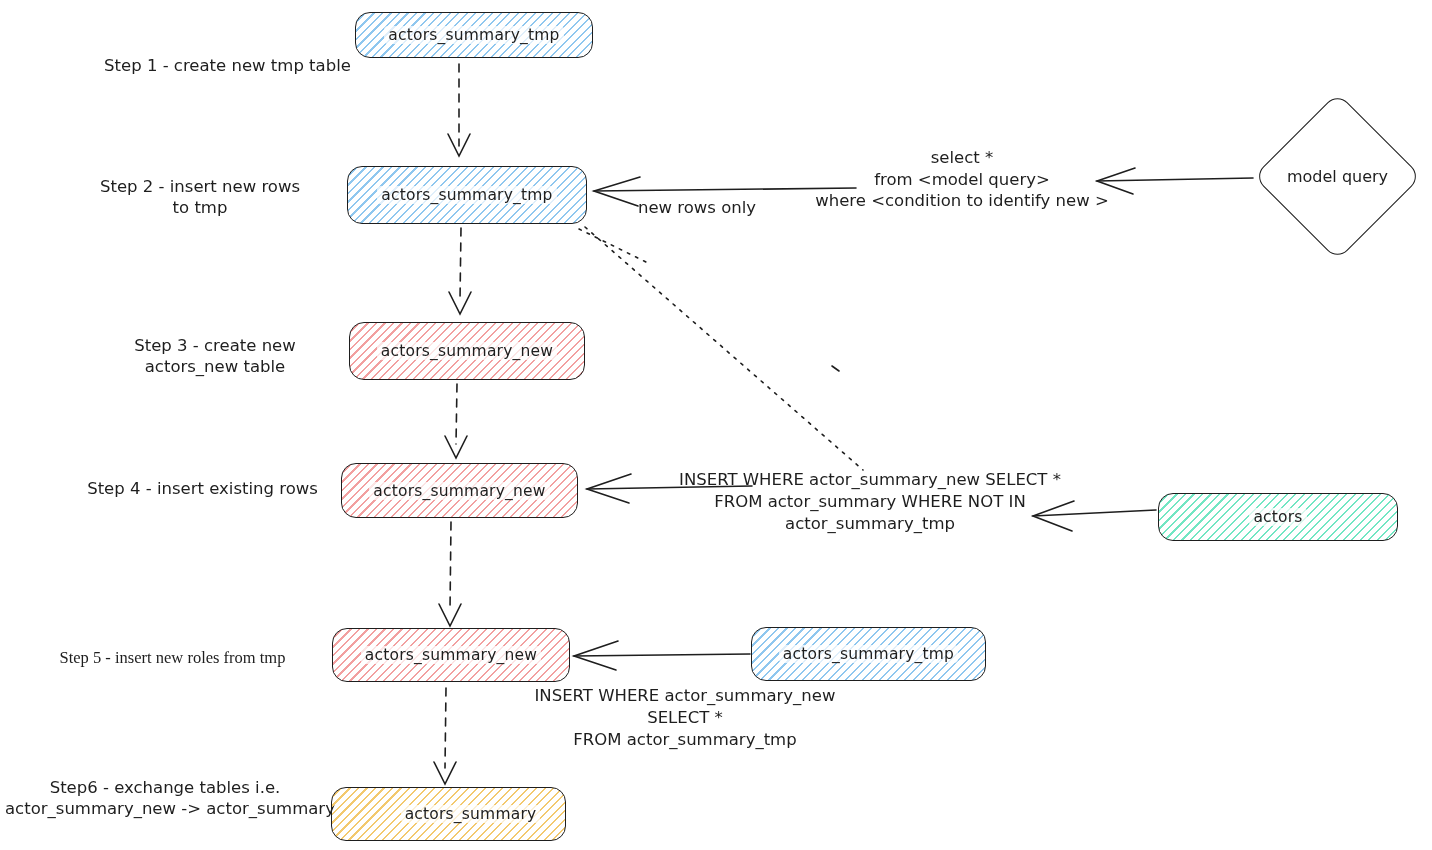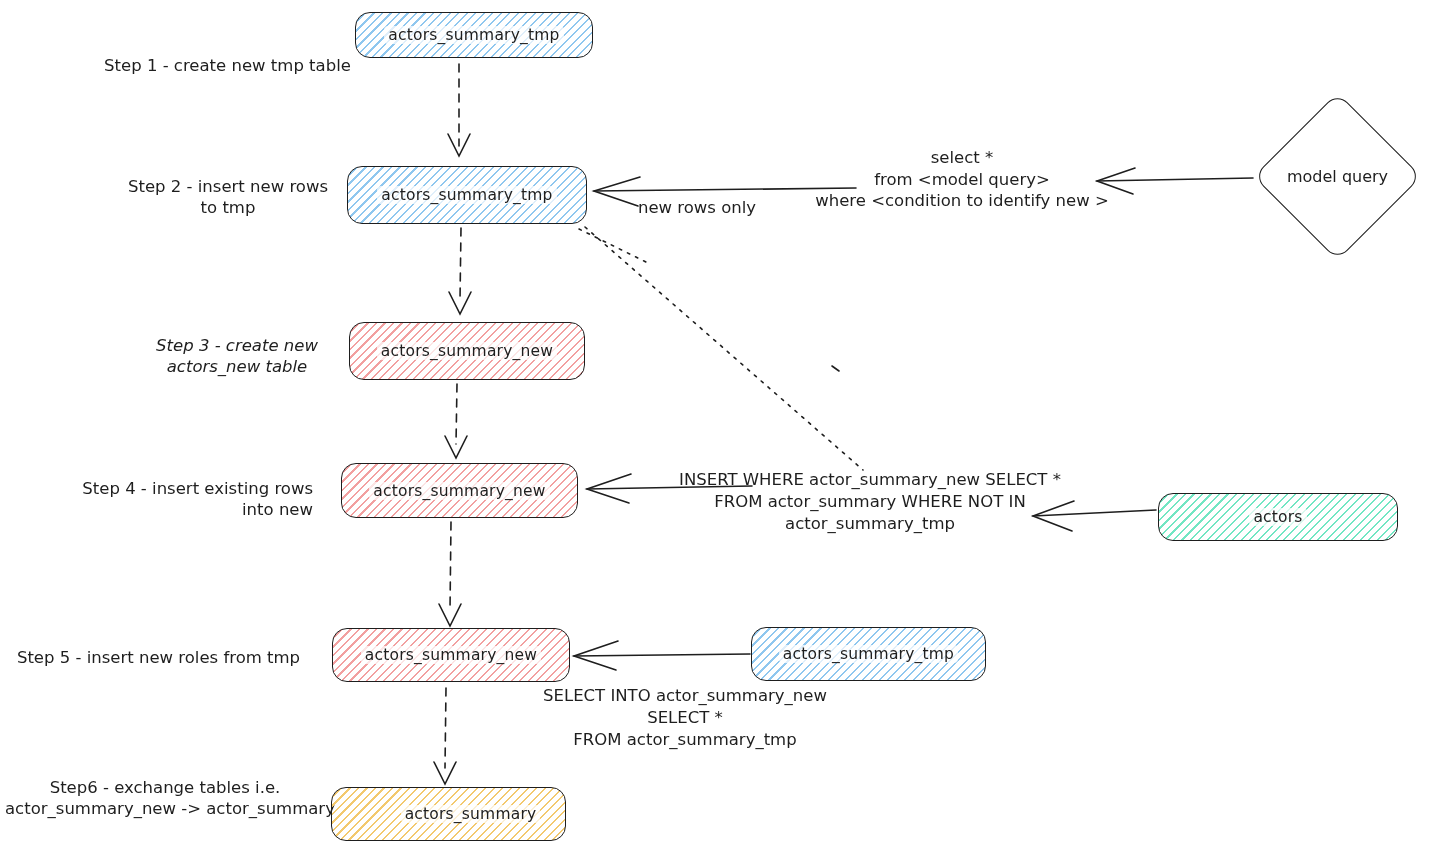--- a/index.html
+++ b/index.html
@@ -61,33 +61,32 @@
     <polyline points="618,641 574,656 616,670"></polyline>
 
     <path d="M585,227 L863,470" stroke-dasharray="2.5 6.5"></path>
     <path d="M579,229 L646,262" stroke-dasharray="2.5 6.5"></path>
     <path d="M832,366 L839,371"></path>
   </svg>
 
   <div class="step-label" style="left:95px;top:31px;width:265px;margin-top:24px;">
     <div>Step 1 - create new tmp table</div>
   </div>
-  <div class="step-label" style="left:128px;top:176px;width:200px;">
+  <div class="step-label" style="left:100px;top:176px;width:200px;">
     <div>Step 2 - insert new rows</div>
     <div>to tmp</div>
   </div>
-  <div class="step-label" style="left:137px;top:335px;width:200px;font-style:italic;">
+  <div class="step-label" style="left:115px;top:335px;width:200px;">
     <div>Step 3 - create new</div>
     <div>actors_new table</div>
   </div>
-  <div class="step-label" style="left:68px;top:478px;width:245px;text-align:right;">
+  <div class="step-label" style="left:80px;top:478px;width:245px;">
     <div>Step 4 - insert existing rows</div>
-    <div>into new</div>
   </div>
-  <div class="step-label" style="left:16px;top:647px;width:285px;">
+  <div class="step-label" style="left:30px;top:647px;width:285px;font-family:Liberation Serif, serif;">
     <div>Step 5 - insert new roles from tmp</div>
   </div>
   <div class="step-label" style="left:5px;top:777px;width:320px;">
     <div>Step6 - exchange tables i.e.</div>
     <div>actor_summary_new -&gt; actor_summary</div>
   </div>
 
   <div class="node blue" style="left:355px;top:12px;width:238px;height:46px;">
     <span>actors_summary_tmp</span>
   </div>
@@ -127,18 +126,18 @@
     <div>new rows only</div>
   </div>
 
   <div class="ann sql" style="left:660px;top:469px;width:420px;">
     <div>INSERT WHERE actor_summary_new SELECT *</div>
     <div>FROM actor_summary WHERE NOT IN</div>
     <div>actor_summary_tmp</div>
   </div>
 
   <div class="ann sql" style="left:520px;top:685px;width:330px;">
-    <div>SELECT INTO actor_summary_new</div>
+    <div>INSERT WHERE actor_summary_new</div>
     <div>SELECT *</div>
     <div>FROM actor_summary_tmp</div>
   </div>
 
 </div>
 
 </body></html>

